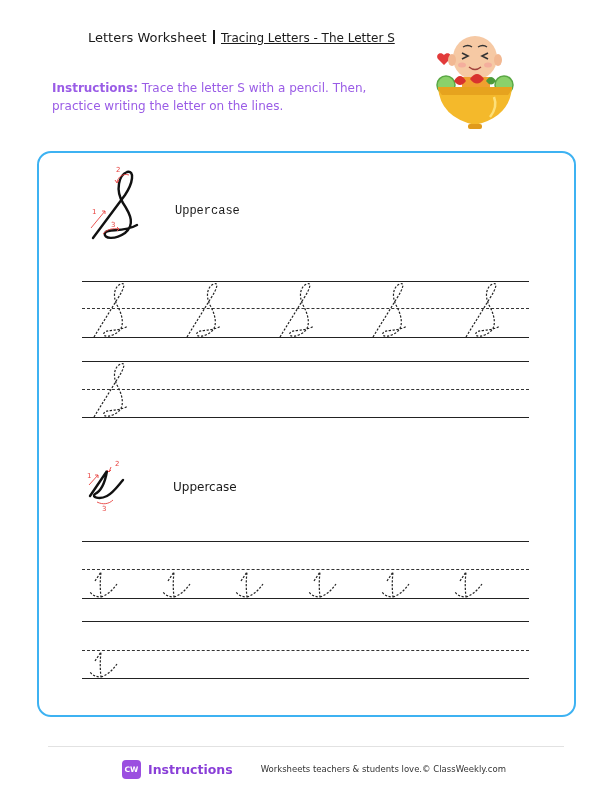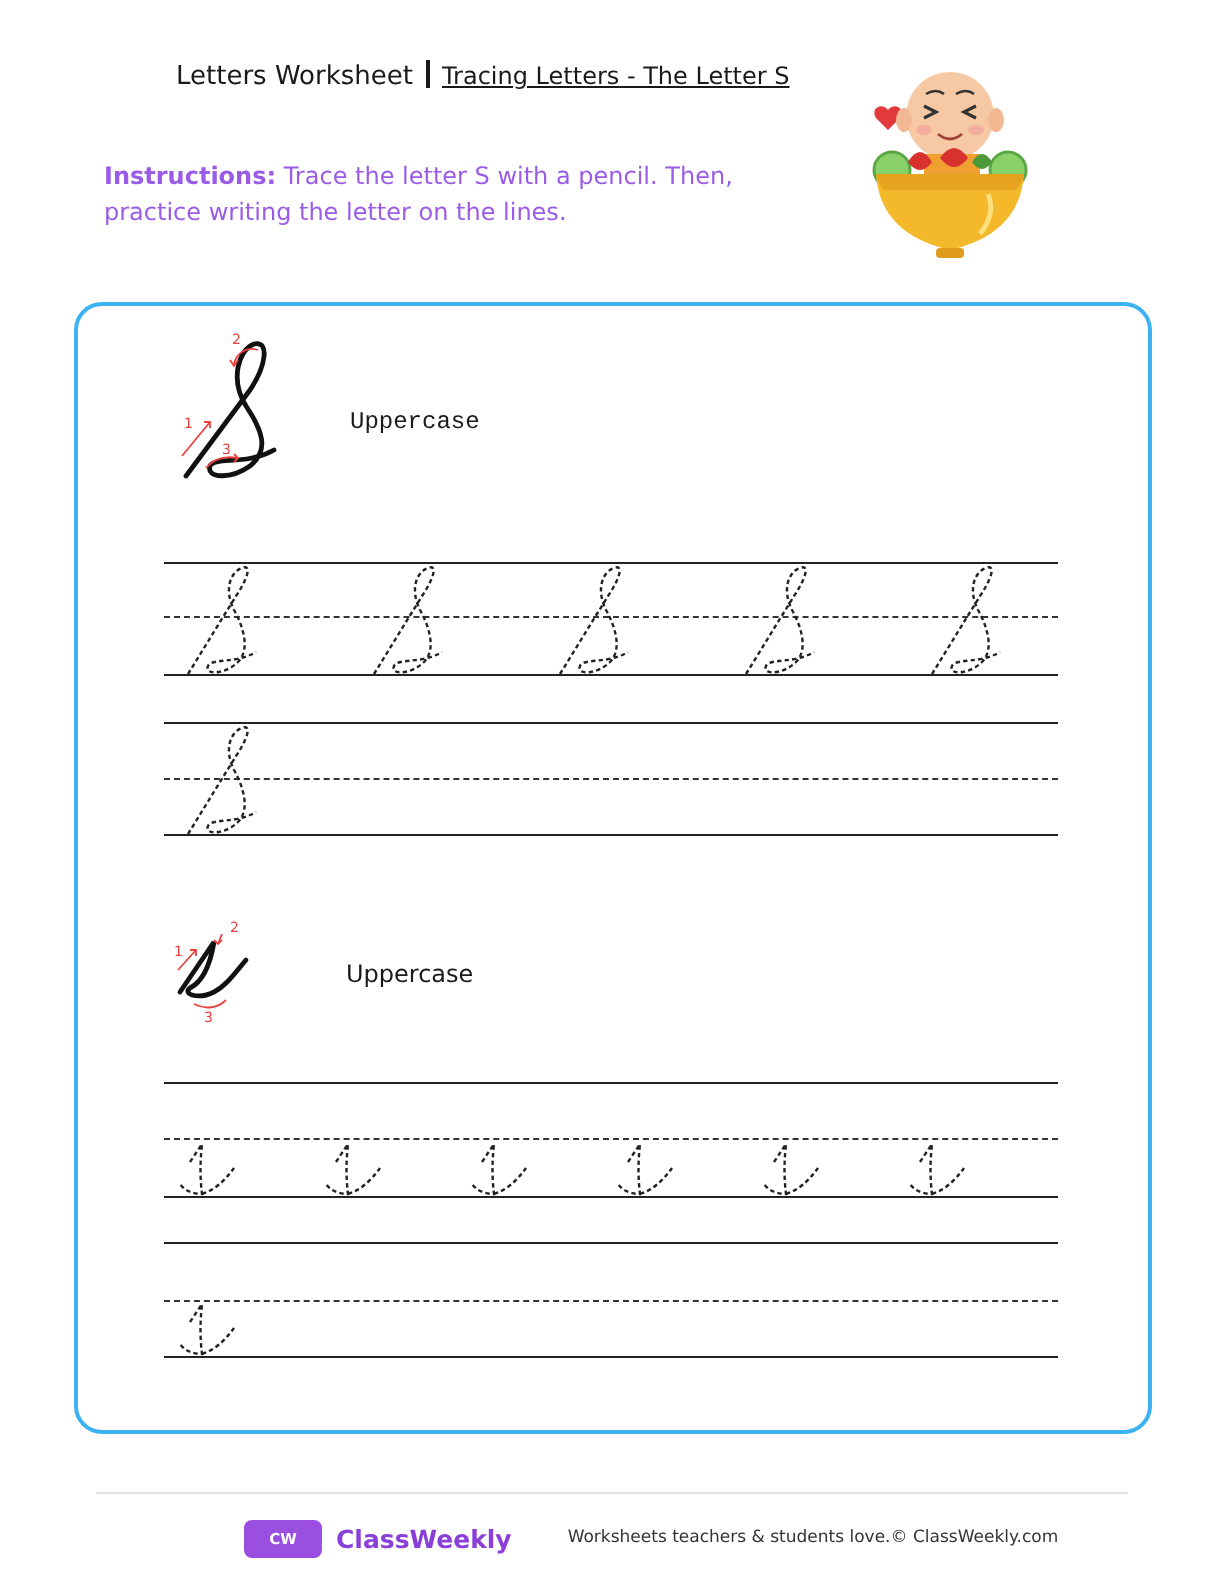--- a/index.html
+++ b/index.html
@@ -13,21 +13,21 @@
   .mascot { position: absolute; left: 424px; top: 25px; width: 100px; height: 110px; }
   .frame { position: absolute; left: 37px; top: 151px; width: 535px; height: 562px; border: 2.5px solid #3db2f2; border-radius: 14px; }
   .sample { position: absolute; }
   .section-label { position: absolute; font-size: 12px; color: #1a1a1a; }
   .row { position: absolute; left: 82px; width: 447px; }
   .line-solid { position: absolute; left: 0; width: 100%; height: 0; border-top: 1.3px solid #222; }
   .line-dash { position: absolute; left: 0; width: 100%; height: 0; border-top: 1.2px dashed #333; }
   .tr-letter { position: absolute; }
   .footer-rule { position: absolute; left: 48px; top: 746px; width: 516px; height: 0; border-top: 1px solid #e2e2e2; }
   .footer { position: absolute; left: 122px; top: 759px; height: 20px; display: flex; align-items: center; white-space: nowrap; }
-  .logo-box { width: 39px; height: 19px; border-radius: 4px; background: #9b4fe0; color: #fff; font-size: 7.5px; font-weight: bold; display: flex; align-items: center; justify-content: center; }
+  .logo-box { width: 19px; height: 19px; border-radius: 4px; background: #9b4fe0; color: #fff; font-size: 7.5px; font-weight: bold; display: flex; align-items: center; justify-content: center; }
   .brand { margin-left: 7px; font-size: 12.5px; font-weight: bold; color: #8a3fd8; }
   .tagline { margin-left: 28px; font-size: 8.5px; color: #333; text-align: right; }
   .copyright { margin-left: 0; font-size: 8.5px; color: #333; }
 </style>
 </head>
 <body>
 
 <div class="header-title">
   <span class="main">Letters Worksheet</span><span class="sep"></span><span class="sub">Tracing Letters - The Letter S</span>
 </div>
@@ -156,16 +156,16 @@
   <svg class="tr-letter" style="left:5px; top:28px;" width="36" height="30" viewBox="0 0 36 30">
       <path d="M8 12 L14 3 C13 12 13 20 14 28 C9 28 5 26 3 23 M14 28 C20 26 25 22 30 15" stroke="#222" stroke-width="1.2" stroke-dasharray="2.2 1.6" fill="none"></path>
     </svg>
 </div>
 
 <div class="footer-rule"></div>
 <div class="footer">
   <div class="logo-box">
       <span>CW</span>
     </div>
-  <span class="brand">ClassWeekly</span>
+  <span class="brand">Instructions</span>
   <span class="tagline">Worksheets teachers &amp; students love.</span>
   <span class="copyright">© ClassWeekly.com</span>
 </div>
 
 </body></html>

